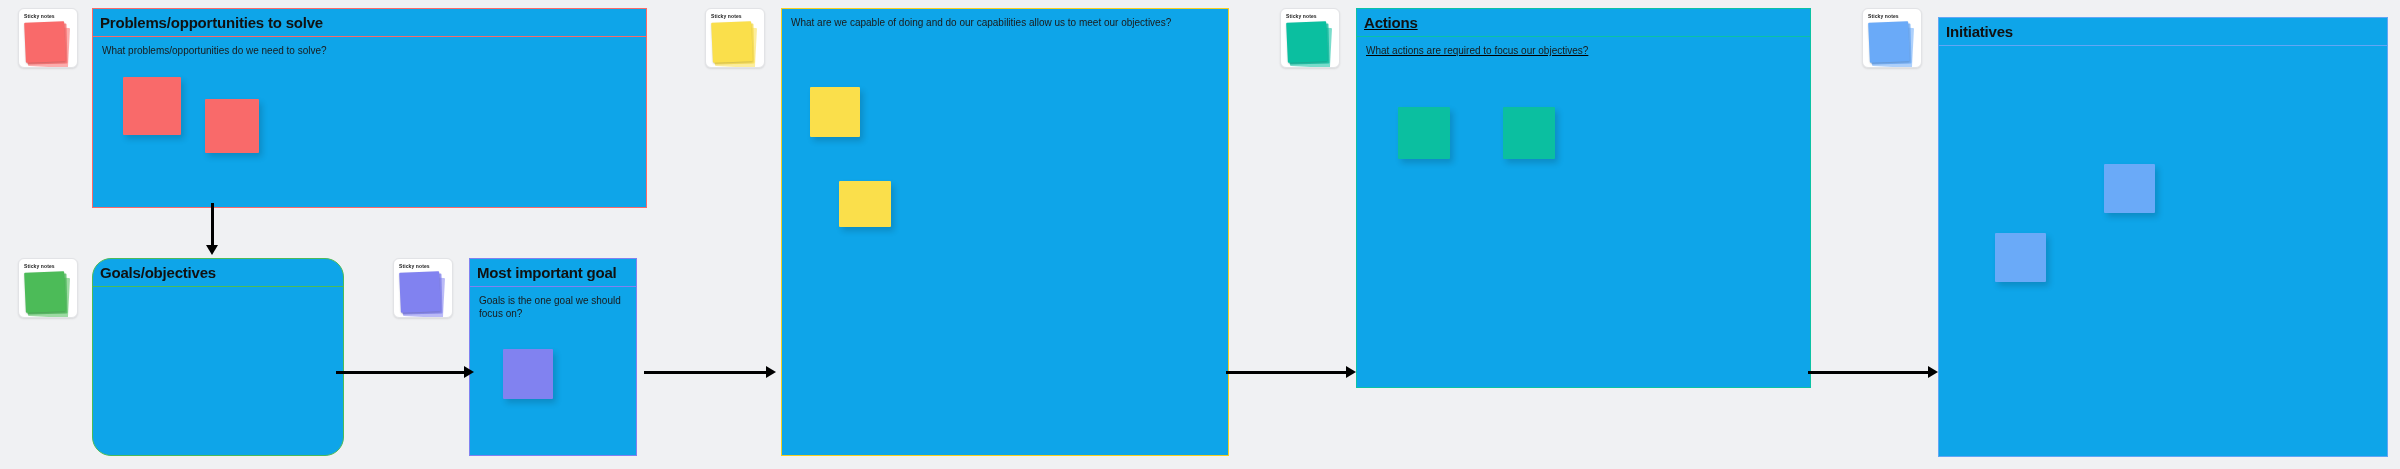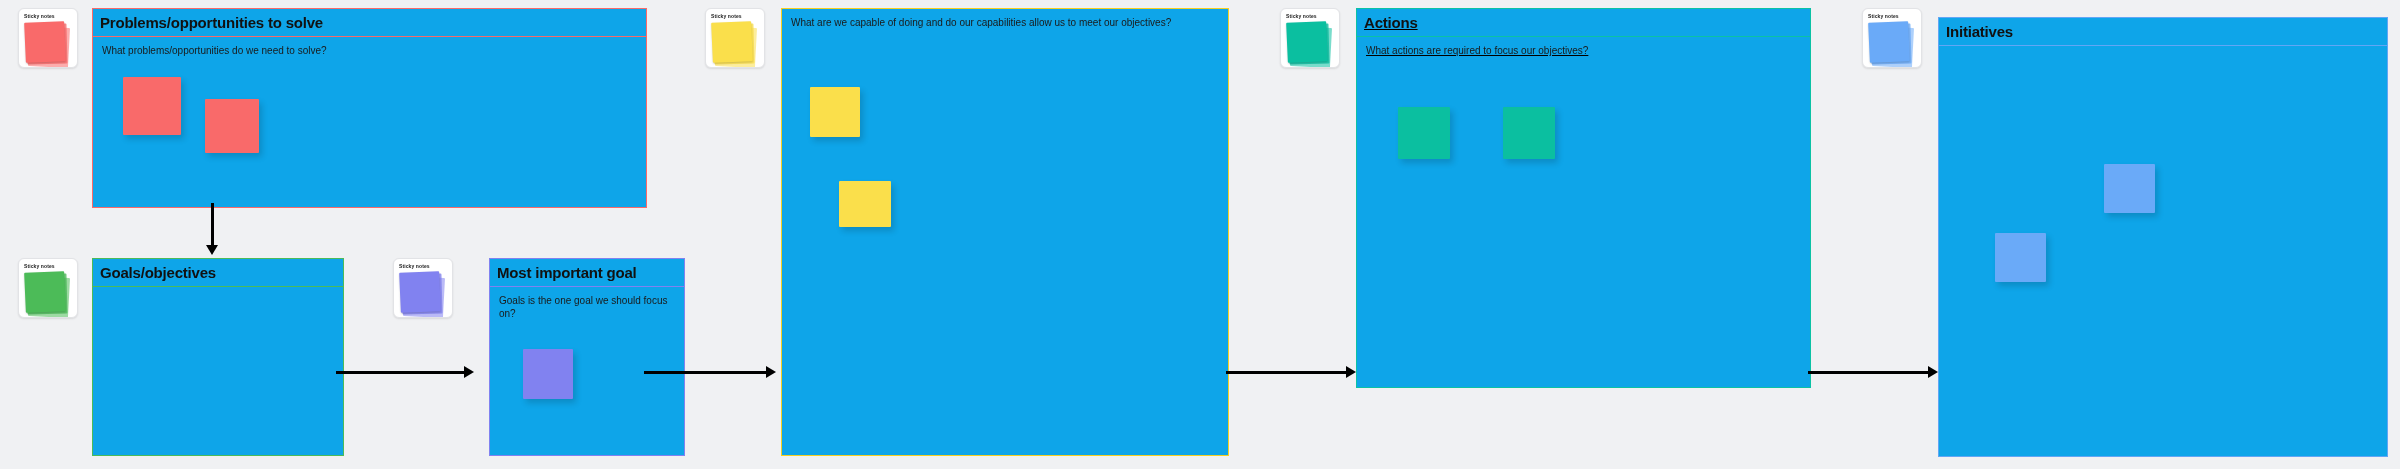--- a/index.html
+++ b/index.html
@@ -170,34 +170,34 @@
       </div>
     </div>
     <div class="palette" style="left: 18px; top: 258px;">
       <div class="plabel">Sticky notes</div>
       <div class="stack">
         <i class="s3" style="background: rgb(76, 187, 88); transform: rotate(3deg);"></i>
         <i class="s2" style="background: rgb(76, 187, 88); transform: rotate(-1.5deg);"></i>
         <i class="s1" style="background: rgb(76, 187, 88); transform: rotate(-2.5deg);"></i>
       </div>
     </div>
-    <div class="frame" style="left: 92px; top: 258px; width: 252px; height: 198px; border-color: rgb(76, 187, 88);">
+    <div class="frame" style="left: 92px; top: 258px; width: 252px; height: 198px; border-color: rgb(76, 187, 88); border-radius: 19px;">
       <div class="f-title-bar" style="border-bottom-color: rgb(76, 187, 88);">
         <div class="f-title">Goals/objectives</div>
       </div>
     </div>
     <div class="palette" style="left: 393px; top: 258px;">
       <div class="plabel">Sticky notes</div>
       <div class="stack">
         <i class="s3" style="background: rgb(129, 130, 240); transform: rotate(3deg);"></i>
         <i class="s2" style="background: rgb(129, 130, 240); transform: rotate(-1.5deg);"></i>
         <i class="s1" style="background: rgb(129, 130, 240); transform: rotate(-2.5deg);"></i>
       </div>
     </div>
-    <div class="frame" style="left: 489px; top: 258px; width: 196px; height: 198px; border-color: rgb(129, 130, 240);">
+    <div class="frame" style="left: 469px; top: 258px; width: 168px; height: 198px; border-color: rgb(129, 130, 240);">
       <div class="f-title-bar" style="border-bottom-color: rgb(129, 130, 240);">
         <div class="f-title">Most important goal</div>
       </div>
       <div class="f-body">
         <p class="f-prompt">Goals is the one goal we should focus on?</p>
         <div class="note" style="left: 33px; top: 62px; width: 50px; height: 50px; background: rgb(129, 130, 240);"></div>
       </div>
     </div>
     <div class="palette" style="left: 705px; top: 8px;">
       <div class="plabel">Sticky notes</div>

